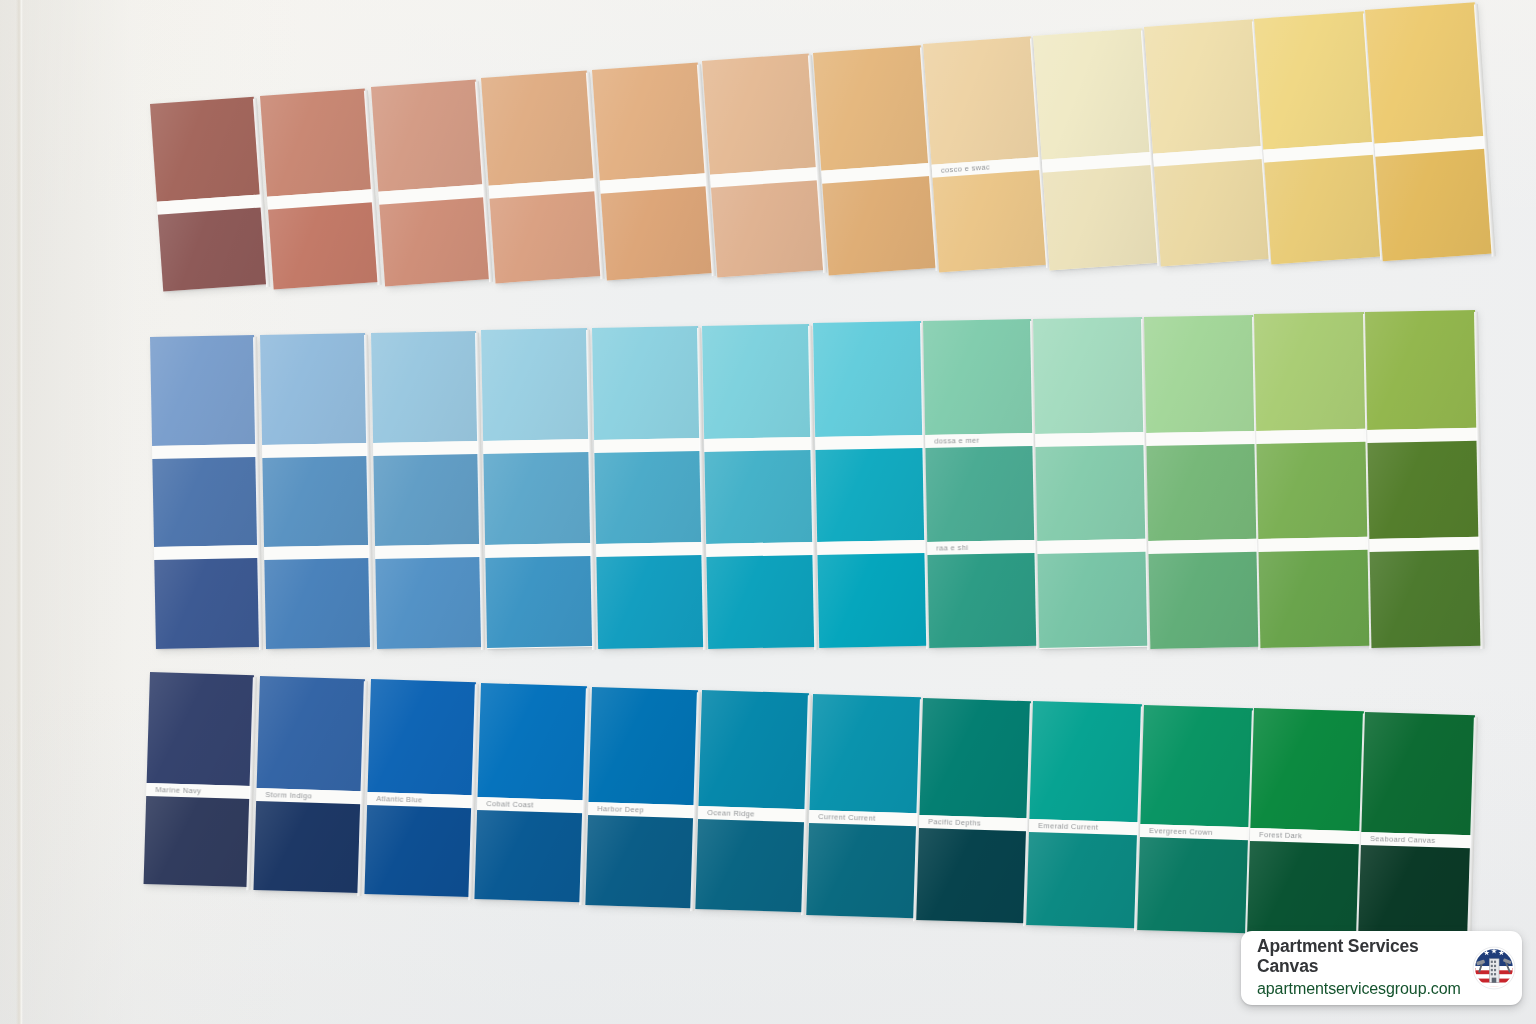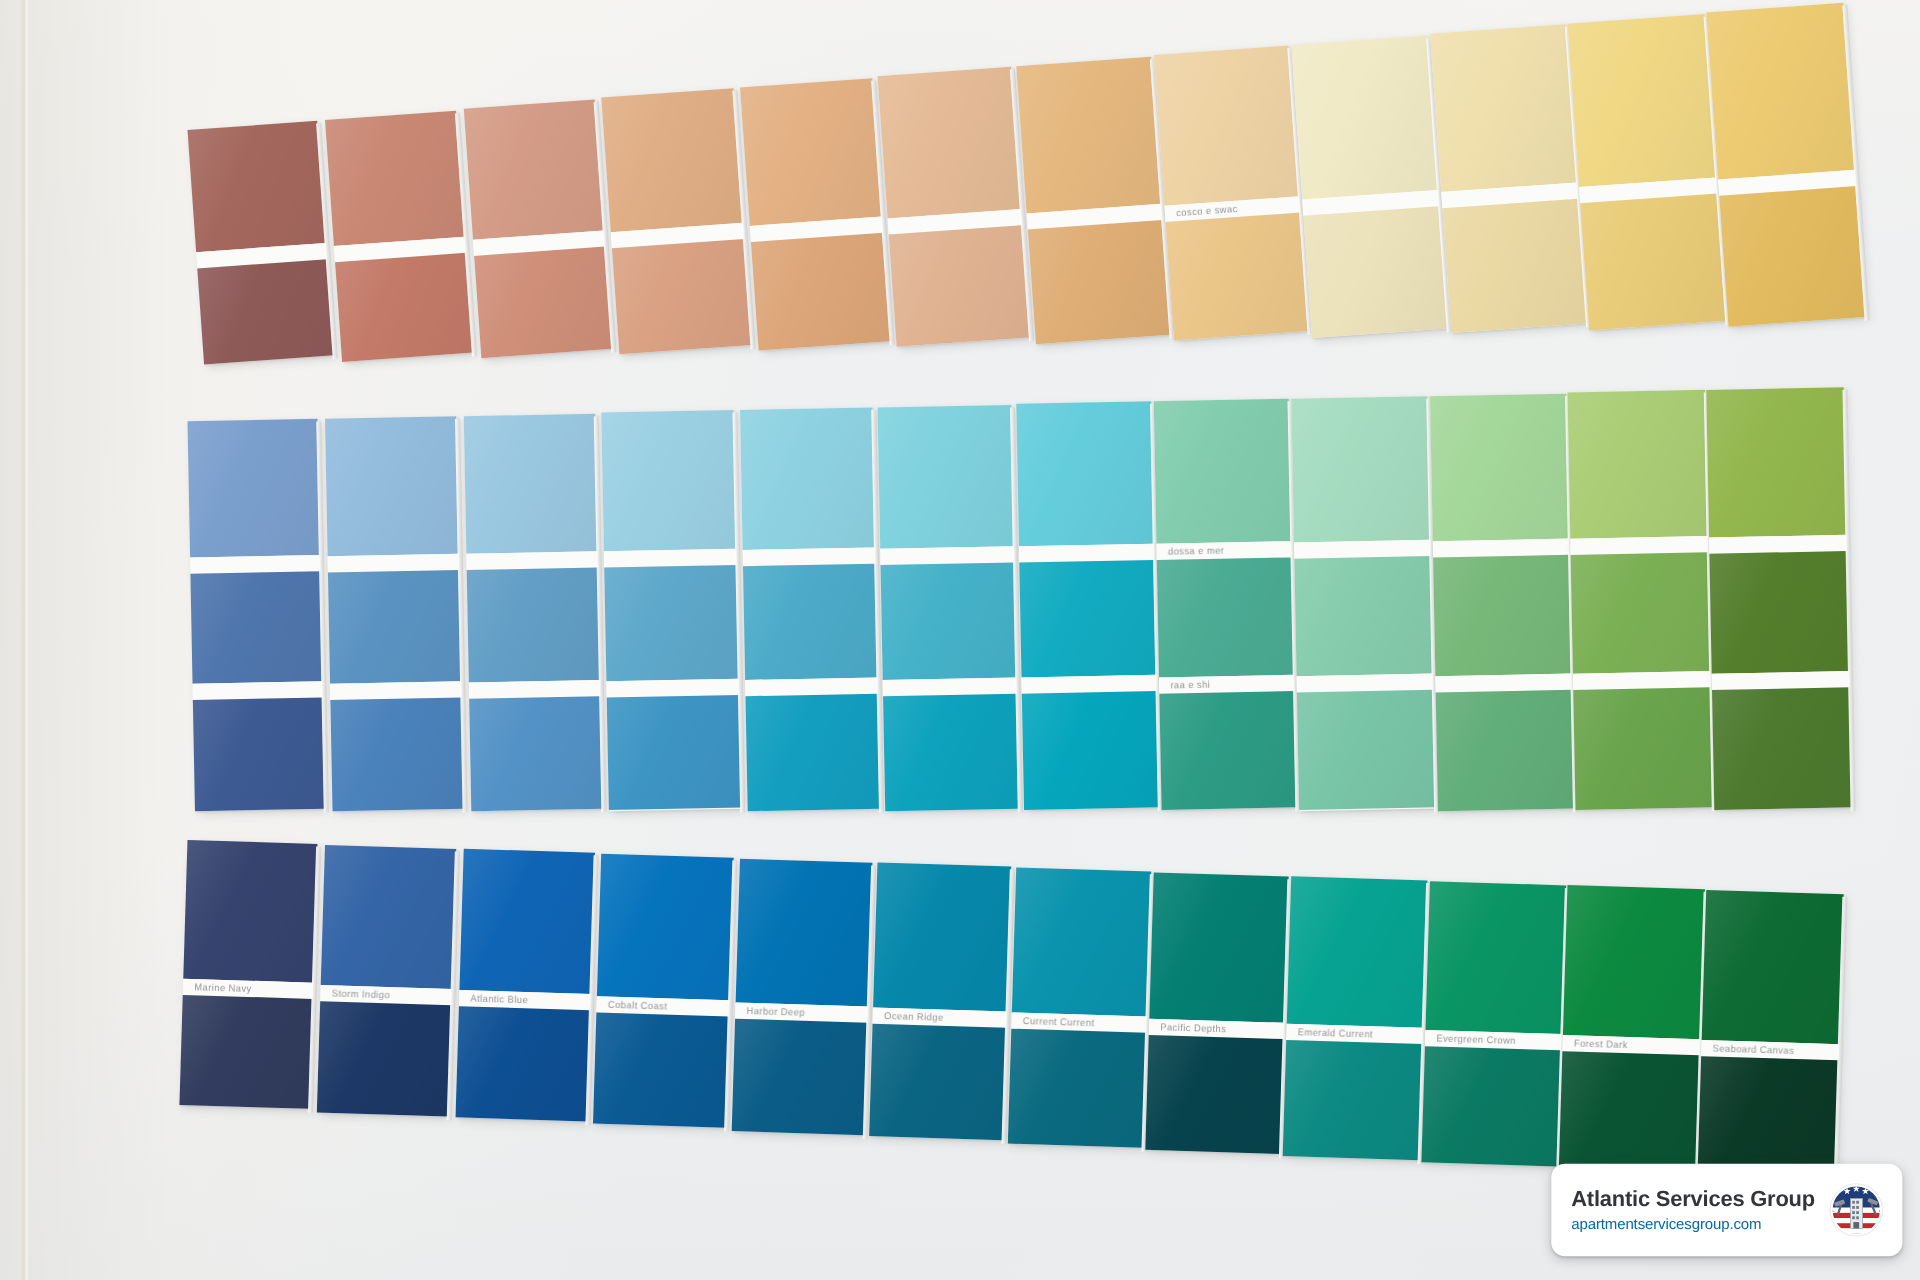--- a/index.html
+++ b/index.html
@@ -117,22 +117,22 @@
   }
   #watermark-text { display: flex; flex-direction: column; justify-content: center; flex: 1 1 auto; }
   #brand-name {
     font-size: 17.5px;
     font-weight: bold;
     color: #333538;
     line-height: 1.15;
     letter-spacing: -.15px;
   }
   #brand-url {
-    font-size: 12px;
-    color: #0369a1;
+    font-size: 16px;
+    color: #14532d;
     line-height: 1.35;
     margin-top: 2px;
     letter-spacing: -.1px;
   }
   #brand-logo { flex: 0 0 auto; width: 46px; height: 46px; }
 </style>
 </head>
 <body>
 
 <div id="stage">
@@ -446,21 +446,21 @@
           <div class="divider">
             <span class="chip-label">Seaboard Canvas</span>
           </div>
           <div class="chip" style="background: rgb(11, 58, 39); flex: 1 1 44%;"></div>
         </div>
       </div>
     </div>
 
   <div id="watermark-badge">
     <div id="watermark-text">
-      <div id="brand-name">Atlantic Services Group</div>
+      <div id="brand-name">Apartment Services Canvas</div>
       <div id="brand-url">apartmentservicesgroup.com</div>
     </div>
     <div id="brand-logo">
       <svg viewBox="0 0 100 100" width="46" height="46" aria-hidden="true">
         <defs>
           <clipPath id="circClip">
               <circle cx="50" cy="50" r="43"></circle>
             </clipPath>
         </defs>
         <circle cx="50" cy="50" r="46" fill="#ffffff"></circle>

